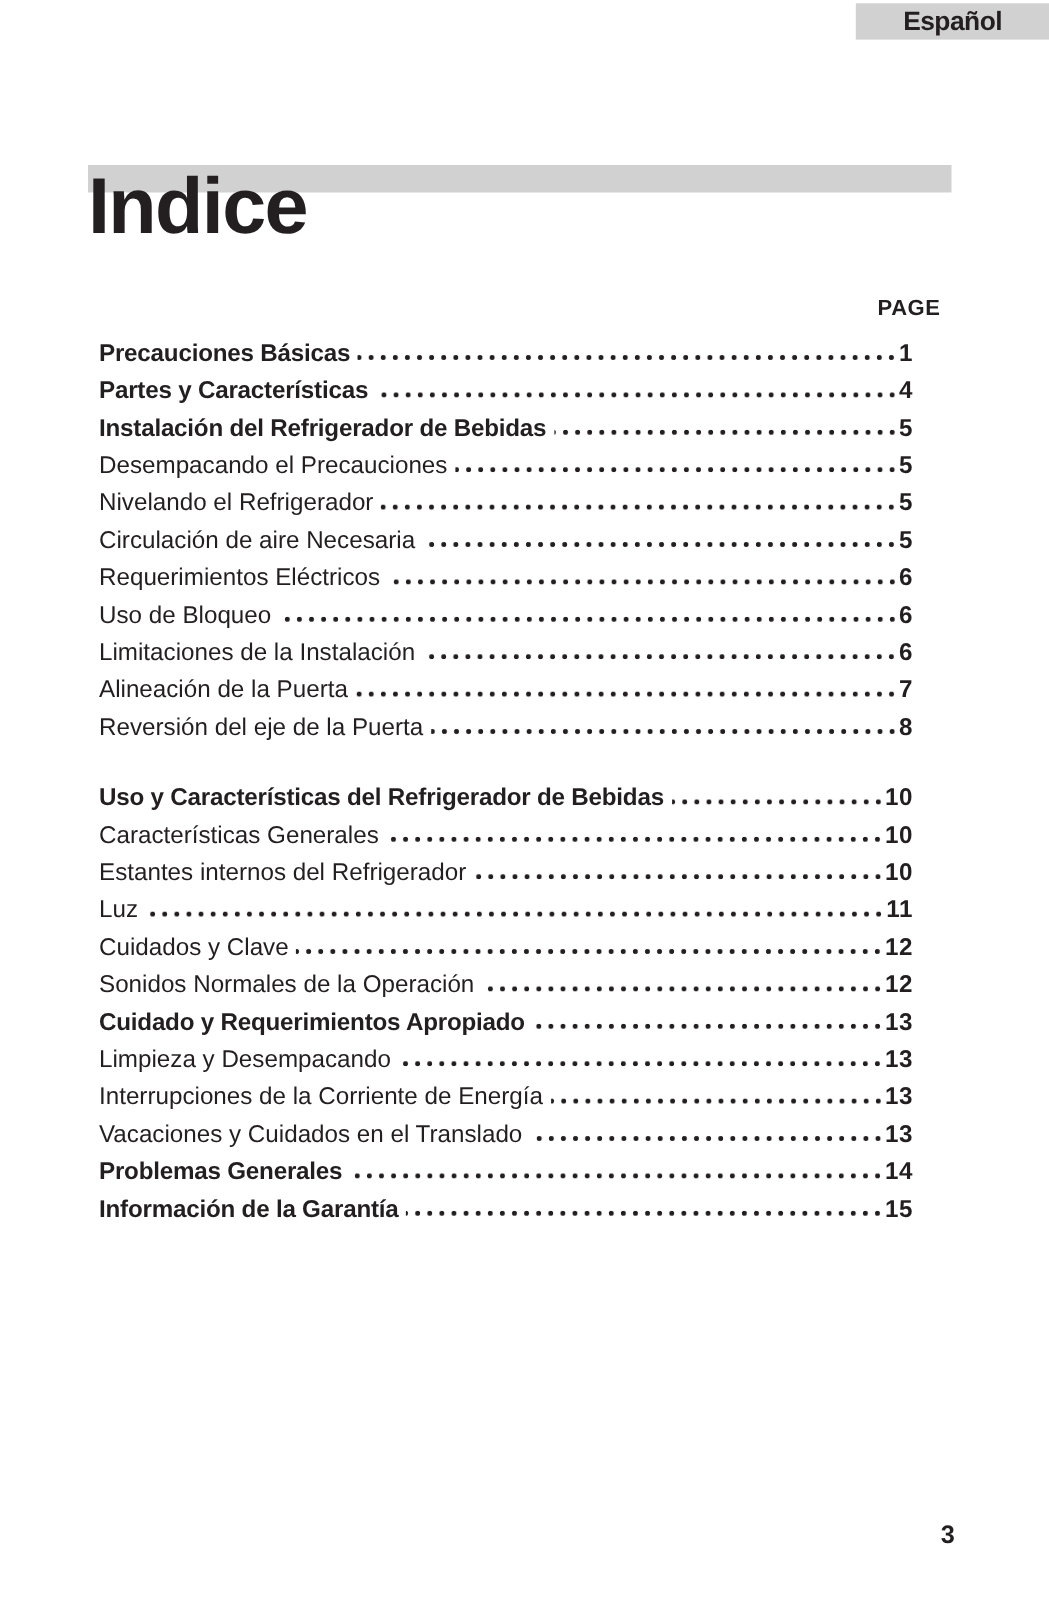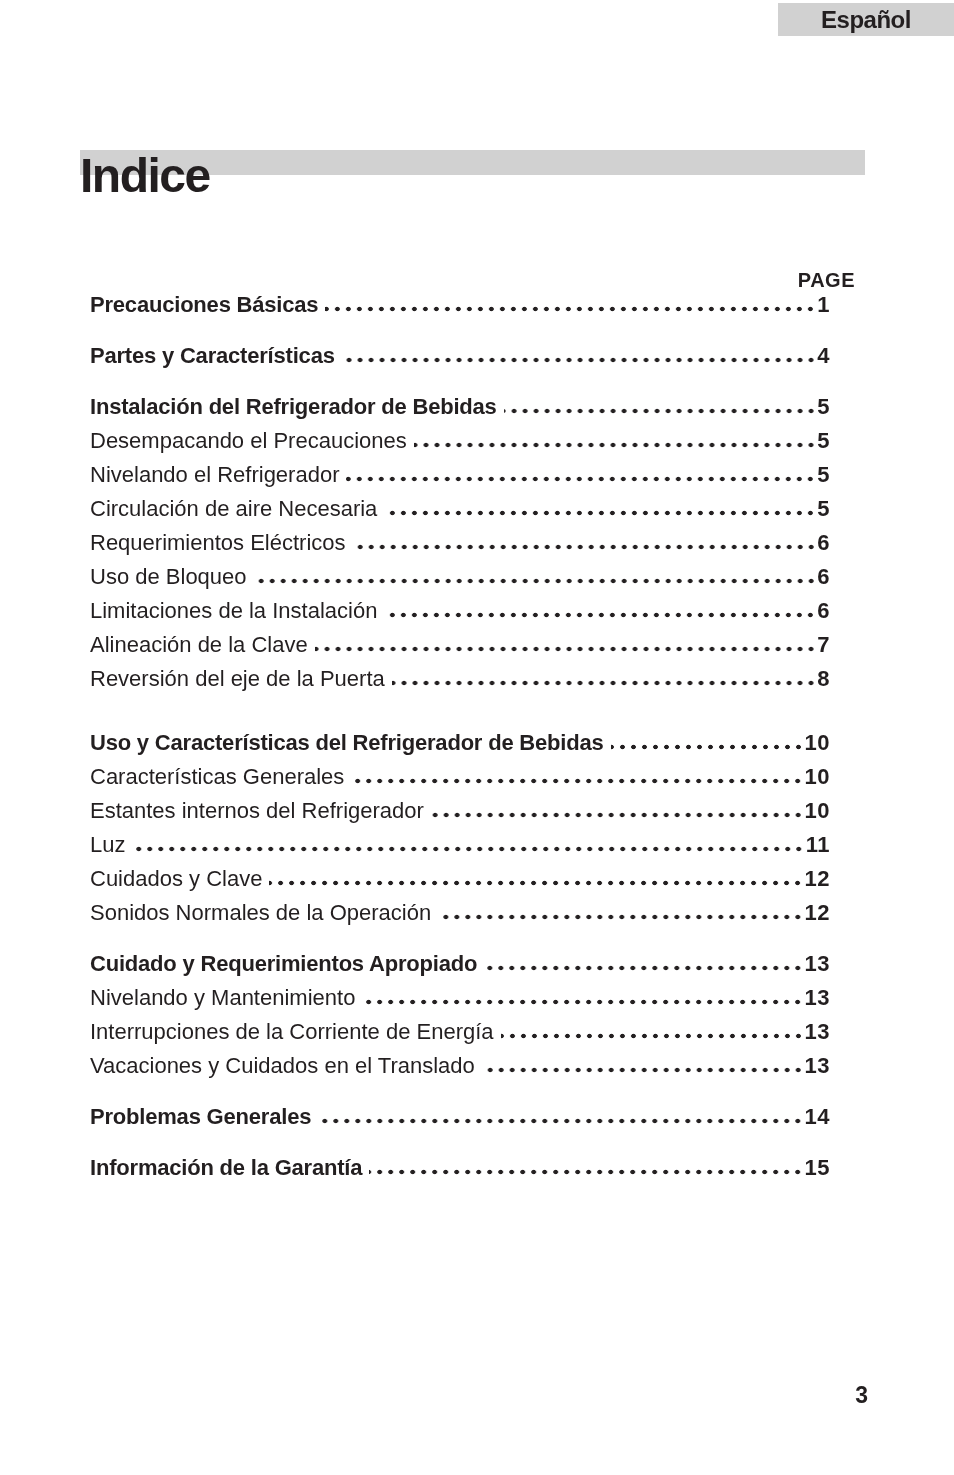--- a/index.html
+++ b/index.html
@@ -34,42 +34,42 @@
   .title-band {
     position: absolute;
     left: 0; top: 0;
     width: 785px; height: 25px;
     background: #d1d1d1;
   }
   .page-title {
     position: absolute;
     left: 0; top: 2px;
     margin: 0;
-    font-size: 48px; line-height: 1;
+    font-size: 72px; line-height: 1;
     font-weight: bold;
     letter-spacing: -1.5px;
   }
 
   
   .page-col-header {
     position: absolute;
     top: 242px; right: 99px;
     font-size: 20px; font-weight: bold; line-height: 1.2;
     letter-spacing: 0.5px;
     margin-top: 26px;
   }
 
   
   .toc {
     position: absolute;
     left: 90px; top: 292px;
     width: 740px;
   }
-  .toc-section { margin-top: 17px; }
-  .toc-section:first-child { margin-top: 0; }
+  .toc-section { }
+  .toc-section:first-child { margin-top: 16px; }
   .toc-section:nth-child(4) { margin-top: 30px; }
 
   .toc-row {
     display: flex;
     align-items: baseline;
     height: 34px;
     font-size: 22px;
   }
   .toc-row .label {
     white-space: nowrap;
@@ -159,21 +159,21 @@
         <span class="label">Uso de Bloqueo</span>
         <span class="leader"></span>
         <span class="pg">6</span>
       </div>
       <div class="toc-row">
         <span class="label">Limitaciones de la Instalación</span>
         <span class="leader"></span>
         <span class="pg">6</span>
       </div>
       <div class="toc-row">
-        <span class="label">Alineación de la Clave</span>
+        <span class="label">Alineación de la Puerta</span>
         <span class="leader"></span>
         <span class="pg">7</span>
       </div>
       <div class="toc-row">
         <span class="label">Reversión del eje de la Puerta</span>
         <span class="leader"></span>
         <span class="pg">8</span>
       </div>
     </div>
     <div class="toc-section">
@@ -208,21 +208,21 @@
         <span class="pg">12</span>
       </div>
     </div>
     <div class="toc-section">
       <div class="toc-row head">
         <span class="label">Cuidado y Requerimientos Apropiado</span>
         <span class="leader"></span>
         <span class="pg">13</span>
       </div>
       <div class="toc-row">
-        <span class="label">Nivelando y Mantenimiento</span>
+        <span class="label">Limpieza y Desempacando</span>
         <span class="leader"></span>
         <span class="pg">13</span>
       </div>
       <div class="toc-row">
         <span class="label">Interrupciones de la Corriente de Energía</span>
         <span class="leader"></span>
         <span class="pg">13</span>
       </div>
       <div class="toc-row">
         <span class="label">Vacaciones y Cuidados en el Translado</span>

